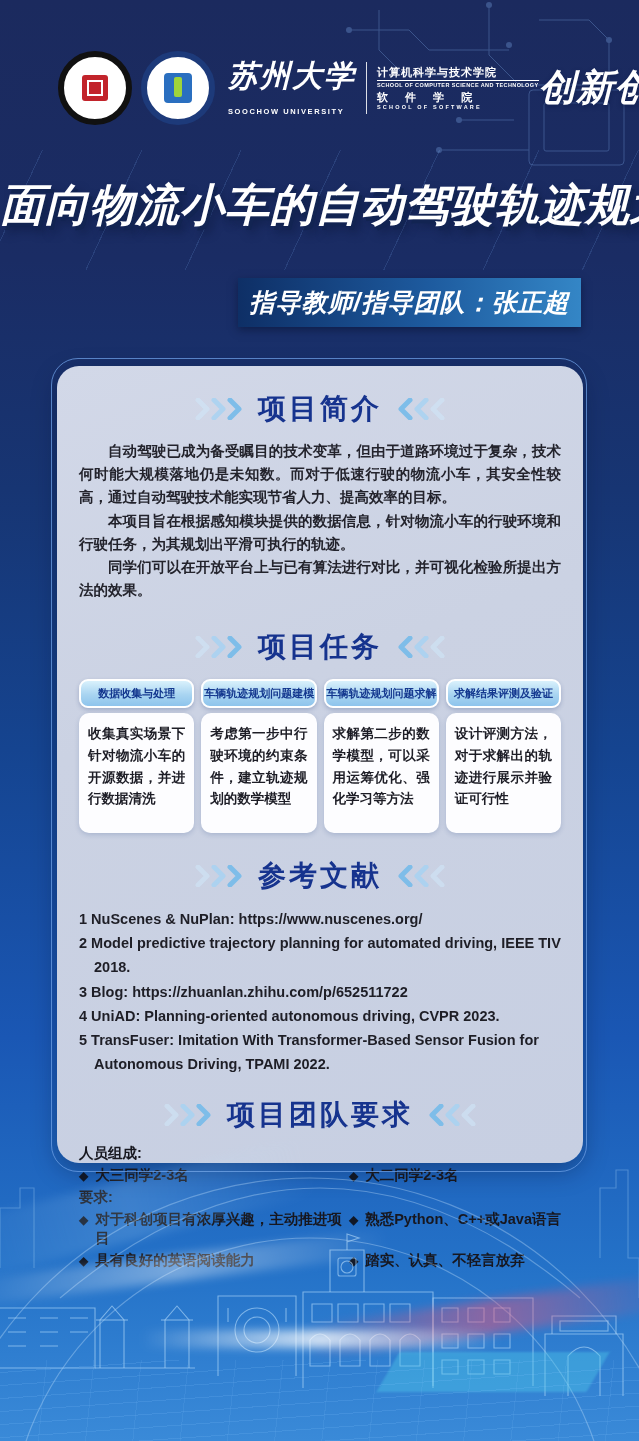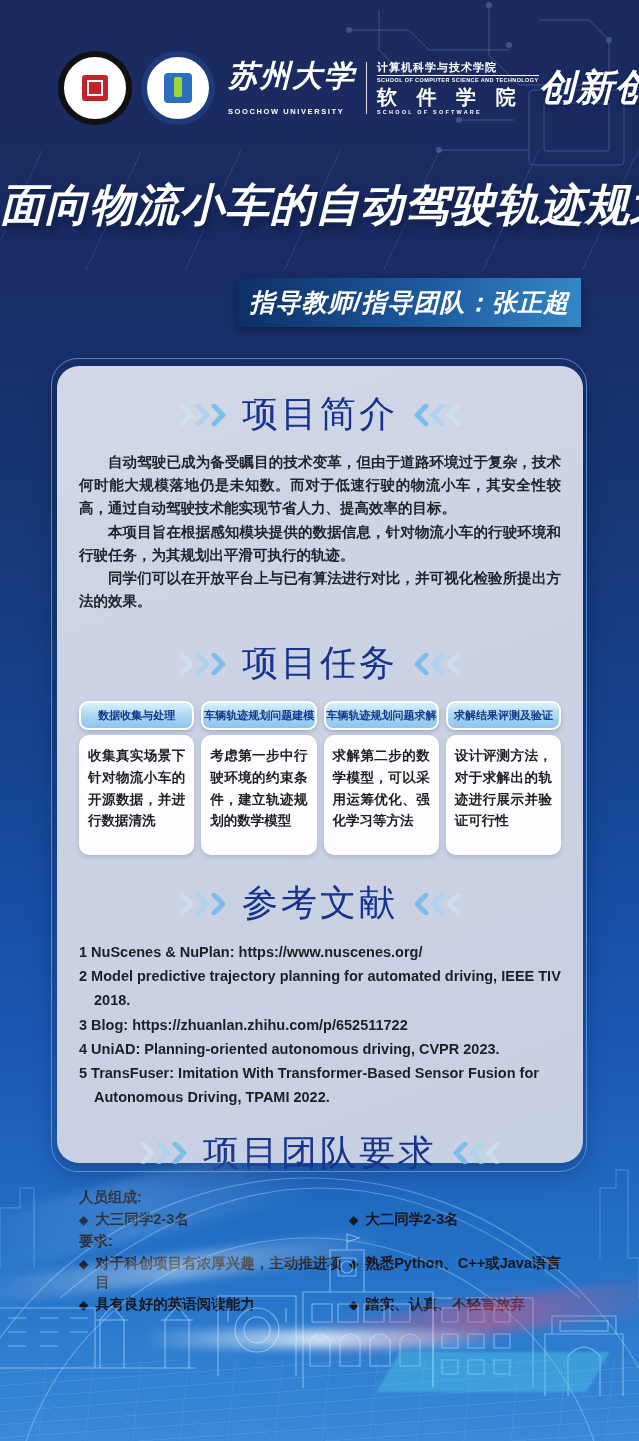--- a/index.html
+++ b/index.html
@@ -44,21 +44,21 @@
   .logo.emblem .inner::after{content:"";position:absolute;left:50%;top:4px;transform:translateX(-50%);
     width:8px;height:20px;background:#9fd43a;border-radius:2px;}
   .univ{color:#fff;margin-left:4px;flex:0 0 auto;}
   .univ .cn{font-size:30px;font-weight:bold;font-style:italic;letter-spacing:2px;
     font-family:"Liberation Serif", serif;line-height:1;}
   .univ .en{font-size:7.5px;font-weight:bold;letter-spacing:1.6px;margin-top:16px;}
   .divider{width:1px;height:52px;background:rgba(255,255,255,.85);margin:0 10px;flex:0 0 auto;}
   .dept{color:#fff;flex:0 0 auto;}
   .dept .l1{font-size:11px;font-weight:bold;letter-spacing:1px;line-height:1.15;}
   .dept .l1en{font-size:5.5px;font-weight:bold;letter-spacing:.4px;border-top:1px solid #fff;padding-top:1px;margin-top:1px;}
-  .dept .l2{font-size:20px;font-weight:bold;letter-spacing:7px;margin-top:3px;line-height:1.1;}
+  .dept .l2{font-size:11px;font-weight:bold;letter-spacing:7px;margin-top:3px;line-height:1.1;}
   .dept .l2en{font-size:5.5px;font-weight:bold;letter-spacing:2.2px;margin-top:1px;}
   .badge{margin-left:auto;color:#fff;font-size:37px;font-weight:bold;font-style:italic;
     font-family:"Liberation Serif", serif;letter-spacing:1px;white-space:nowrap;
     text-shadow:0 2px 4px rgba(10,25,70,.6);}
 
   
   .main-title{position:absolute;top:176px;left:0;width:100%;text-align:center;
     color:#fff;font-size:44px;font-weight:900;font-style:italic;letter-spacing:1px;white-space:nowrap;
     text-shadow:3px 4px 0 #122452, 6px 7px 10px rgba(8,18,50,.55);}
   .advisor-bar{position:absolute;top:278px;left:238px;width:343px;height:49px;
@@ -68,21 +68,21 @@
   .advisor-bar .txt{color:#fff;font-size:25px;font-weight:bold;font-style:italic;letter-spacing:1px;white-space:nowrap;}
 
   
   .card{position:absolute;left:57px;top:366px;width:526px;height:797px;
     background:linear-gradient(160deg,#d2d8e8 0%,#cbd2e3 40%,#c7cfe2 100%);
     border-radius:22px;box-sizing:border-box;padding:24px 22px;box-shadow:0 8px 24px rgba(5,15,45,.35);}
   .card::before{content:"";position:absolute;left:-6px;top:-8px;right:-4px;bottom:-9px;
     border:1.5px solid rgba(110,160,230,.75);border-radius:27px;pointer-events:none;}
 
   .sec-head{display:flex;align-items:center;justify-content:center;gap:12px;}
-  .sec-head .label{color:#16338e;font-size:36px;font-weight:400;letter-spacing:3px;white-space:nowrap;}
+  .sec-head .label{color:#16338e;font-size:28px;font-weight:700;letter-spacing:3px;white-space:nowrap;}
   .chev{display:flex;align-items:center;}
   .chev svg{display:block;}
   .chev.right svg{transform:scaleX(-1);}
 
   .intro-text{margin-top:12px;color:#23232c;font-size:14.5px;line-height:1.6;font-weight:600;text-align:justify;}
   .intro-text p{margin:0;text-indent:2em;}
 
   .tasks-head{margin-top:26px;}
   .tasks-row{margin-top:13px;display:flex;gap:7px;}
   .task-col{flex:1 1 0;display:flex;flex-direction:column;gap:5px;min-width:0;}

